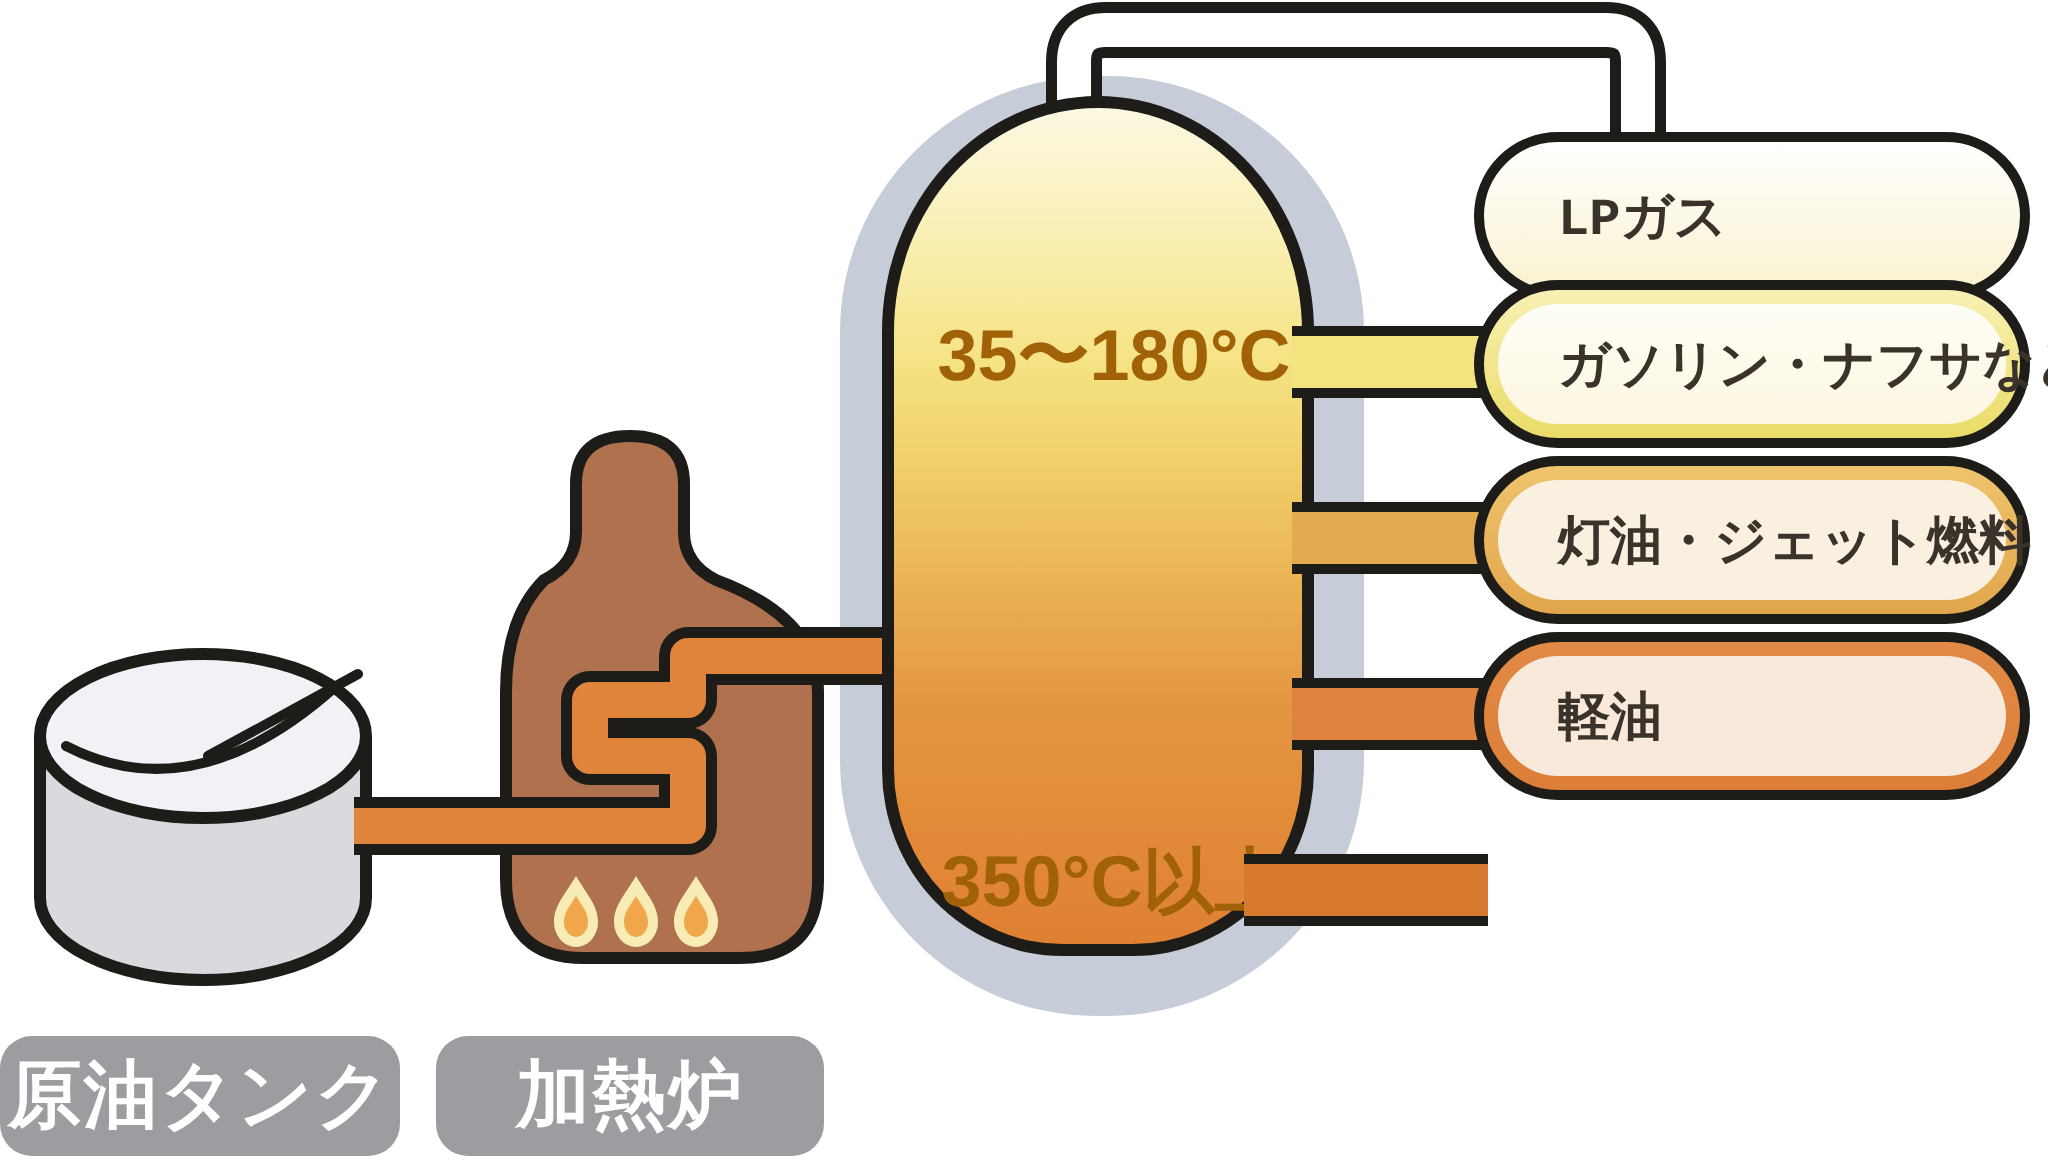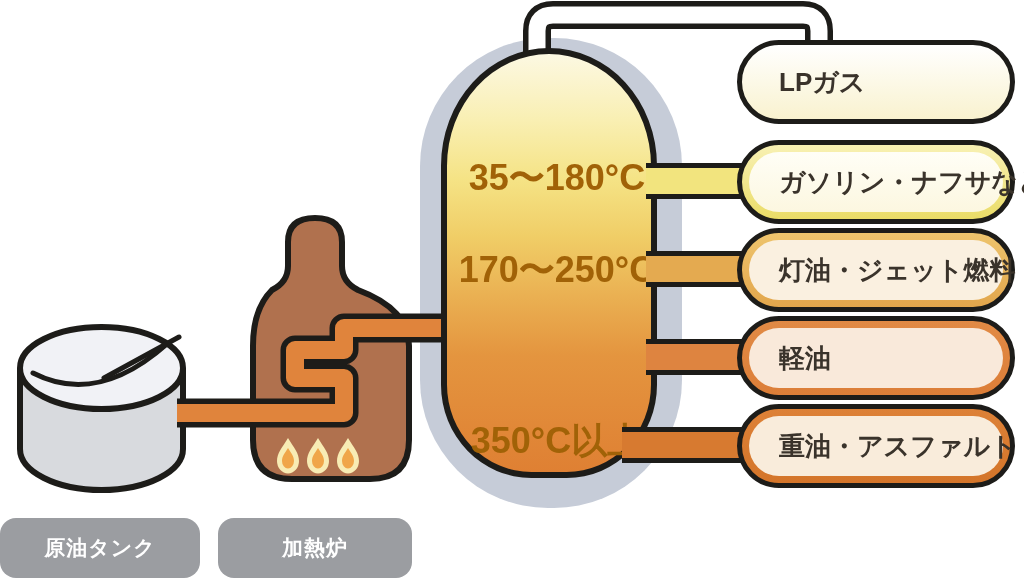--- a/index.html
+++ b/index.html
@@ -49,35 +49,35 @@
   
   .pill {
     position:absolute; left:737px; width:278px; height:84px;
     border:5px solid #1d1c19; border-radius:42px; padding:7px;
   }
   .pill-inner {
     width:100%; height:100%; border-radius:31px;
     display:flex; align-items:center; padding-left:30px;
     font-size:26px; font-weight:bold; color:#3a332b; white-space:nowrap;
   }
-  .pill-1 { top:40px;  background:linear-gradient(#ffffff,#f9f2cf); }
+  .pill-1 { top:66px;  background:linear-gradient(#ffffff,#f9f2cf);font-family:Liberation Mono, monospace; }
   .pill-1 .pill-inner { background:transparent; }
   .pill-2 { top:140px; background:linear-gradient(#f8f1b4,#eadc67); }
   .pill-2 .pill-inner { background:linear-gradient(#fffef6,#fcf7e0); }
   .pill-3 { top:228px; background:linear-gradient(#eec46d,#e2a64c); }
   .pill-3 .pill-inner { background:#faf0e0; }
   .pill-4 { top:316px; background:linear-gradient(#e18a45,#dc7e38);text-align:center; }
   .pill-4 .pill-inner { background:#f9e9da; }
   .pill-5 { top:404px; background:linear-gradient(#dd8137,#d4752a); }
   .pill-5 .pill-inner { background:#f9ecdb; }
 
   
   .stage-label {
     position:absolute; top:518px; height:60px; background:#9b9da1;
-    border-radius:16px; color:#ffffff; font-size:21px; font-weight:bold;
+    border-radius:16px; color:#ffffff; font-size:37px; font-weight:bold;
     display:flex; align-items:center; justify-content:center;
     letter-spacing:1px; white-space:nowrap;
   }
   .stage-1 { left:0;     width:200px; }
   .stage-2 { left:218px; width:194px; }
   .stage-3 { left:430px; width:260px; }
 </style>
 </head>
 <body>
 
@@ -113,21 +113,20 @@
     </g>
     <g transform="translate(348,458)">
       <path d="M 0,-20 C 6,-10 11,-5 11,3 A 11,12.5 0 1 1 -11,3 C -11,-5 -6,-10 0,-20 Z" fill="#f8ecb4"></path>
       <path d="M 0,-10 C 3,-5 6,-2 6,3 A 6,7.5 0 1 1 -6,3 C -6,-2 -3,-5 0,-10 Z" fill="#f0a64a"></path>
     </g>
   </svg>
 
   <div class="column"></div>
 
   <div class="temp temp-1">35〜180°C</div>
-  <div class="temp temp-2">170〜250°C</div>
   <div class="temp temp-4">350°C以上</div>
 
   <div class="stub stub-2"></div>
   <div class="stub stub-3"></div>
   <div class="stub stub-4"></div>
   <div class="stub stub-5"></div>
 
   <div class="pill pill-1">
     <div class="pill-inner">
         <span>LPガス</span>
@@ -141,22 +140,17 @@
   <div class="pill pill-3">
     <div class="pill-inner">
         <span>灯油・ジェット燃料</span>
       </div>
   </div>
   <div class="pill pill-4">
     <div class="pill-inner">
         <span>軽油</span>
       </div>
   </div>
-  <div class="pill pill-5">
-    <div class="pill-inner">
-        <span>重油・アスファルト</span>
-      </div>
-  </div>
 
   <div class="stage-label stage-1">原油タンク</div>
   <div class="stage-label stage-2">加熱炉</div>
 
 </div>
 
 </body></html>

